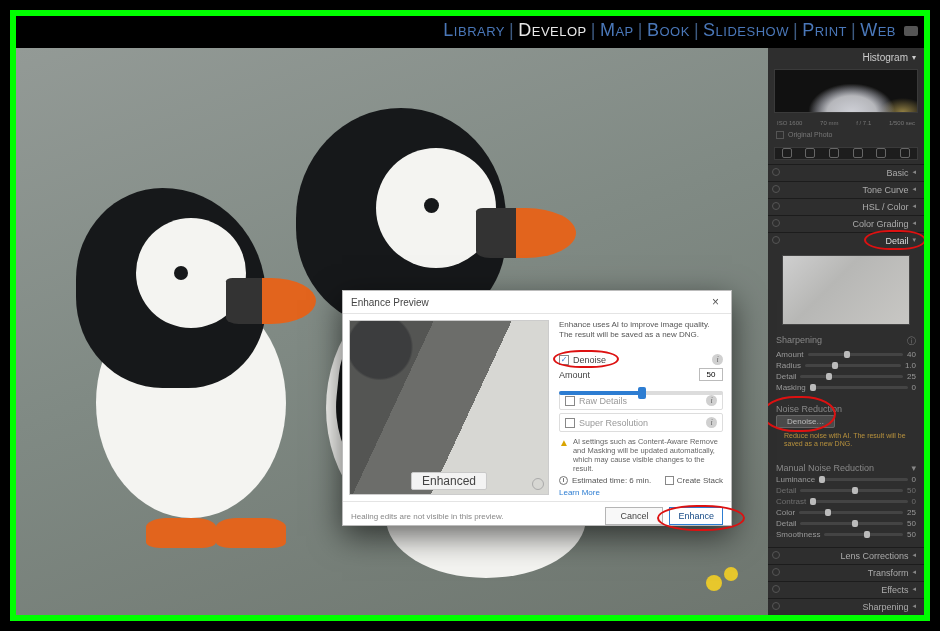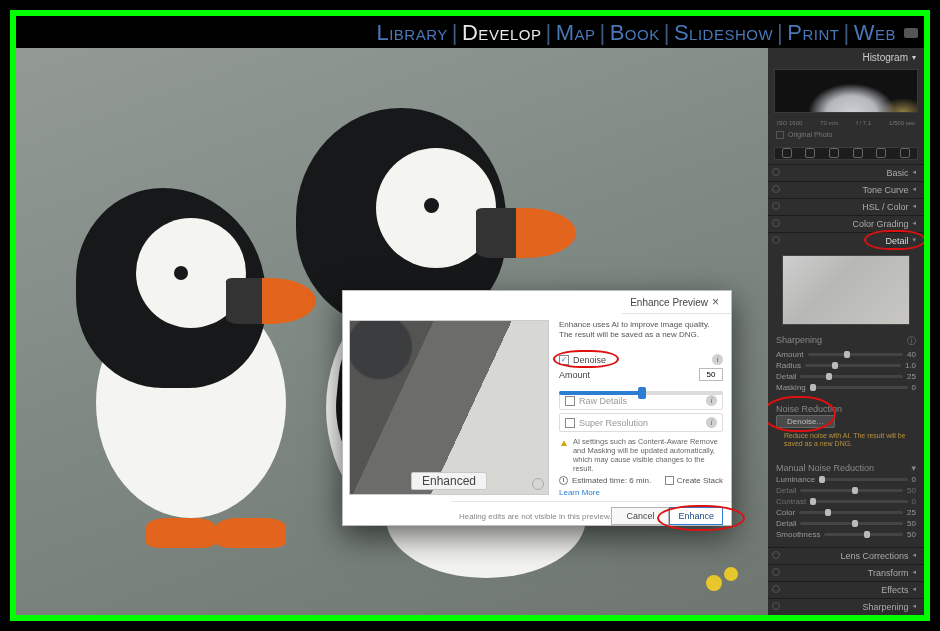--- a/index.html
+++ b/index.html
@@ -18,21 +18,21 @@
     background: #000;
   }
   .topnav {
     position: absolute;
     top: 4px; right: 6px;
     display: flex;
     align-items: center;
     gap: 4px;
     font-family: "Trebuchet MS", sans-serif;
     font-variant: small-caps;
-    font-size: 22px;
+    font-size: 18px;
     letter-spacing: 0.5px;
   }
   .topnav .sep { color: #3d5a80; }
   .topnav a { color: #4a77b8; cursor: pointer; }
   .topnav a.active { color: #e8e8e8; }
   .topnav .end-icon {
     width: 14px; height: 10px; background:#555; border-radius:2px; margin-left:4px;
   }
   .canvas-area {
     position: absolute;
@@ -108,21 +108,21 @@
   
   .dialog {
     position:absolute;
     top: 274px; left: 326px;
     width: 390px; height: 236px;
     background:#fff;
     border:1px solid #bcbcbc;
     box-shadow:0 10px 30px rgba(0,0,0,.6);
     font-size:9px;
     color:#444;
-    display:flex;flex-direction:column;align-items:flex-end;
+    display:flex;flex-direction:column;
   }
   .dlg-title{
     padding:4px 8px;font-size:10px;border-bottom:1px solid #e4e4e4;
     display:flex;justify-content:space-between;align-items:center;
   }
   .dlg-title .x{cursor:pointer;font-size:12px;color:#555;padding:0 4px;}
   .dlg-body{flex:1;display:flex;}
   .dlg-preview{
     width:200px;margin:6px;position:relative;
     background:
@@ -152,21 +152,21 @@
   .dlg-slider .handle{position:absolute;top:3px;left:48%;width:8px;height:12px;background:#2d7dd2;border-radius:2px;}
   .warn-row{display:flex;gap:4px;font-size:7.5px;color:#666;line-height:1.2;margin-top:2px;}
   .warn-row .w{color:#d9a400;font-size:10px;}
   .est-row{display:flex;align-items:center;gap:4px;font-size:8px;color:#555;justify-content:space-between;}
   .est-row .clock{width:9px;height:9px;border:1px solid #777;border-radius:50%;position:relative;}
   .est-row .clock::after{content:"";position:absolute;left:3px;top:1px;width:1px;height:4px;background:#777;}
   .est-row .stack-chk{width:9px;height:9px;border:1px solid #888;}
   .learn{font-size:8px;color:#2d7dd2;cursor:pointer;}
   .dlg-footer{
     border-top:1px solid #e4e4e4;
-    display:flex;align-items:center;padding:5px 8px;
+    display:flex;align-items:center;padding:5px 8px;gap:6px;
   }
   .dlg-footer .note{font-size:8px;color:#888;flex:1;}
   .btn{min-width:58px;text-align:center;font-size:9px;padding:3px 8px;border:1px solid #b5b5b5;background:#f8f8f8;cursor:pointer;}
   .btn.primary{border-color:#2d7dd2;color:#164a86;background:#fff;}
 </style>
 </head>
 <body>
 
 <div class="outer-border">
 

